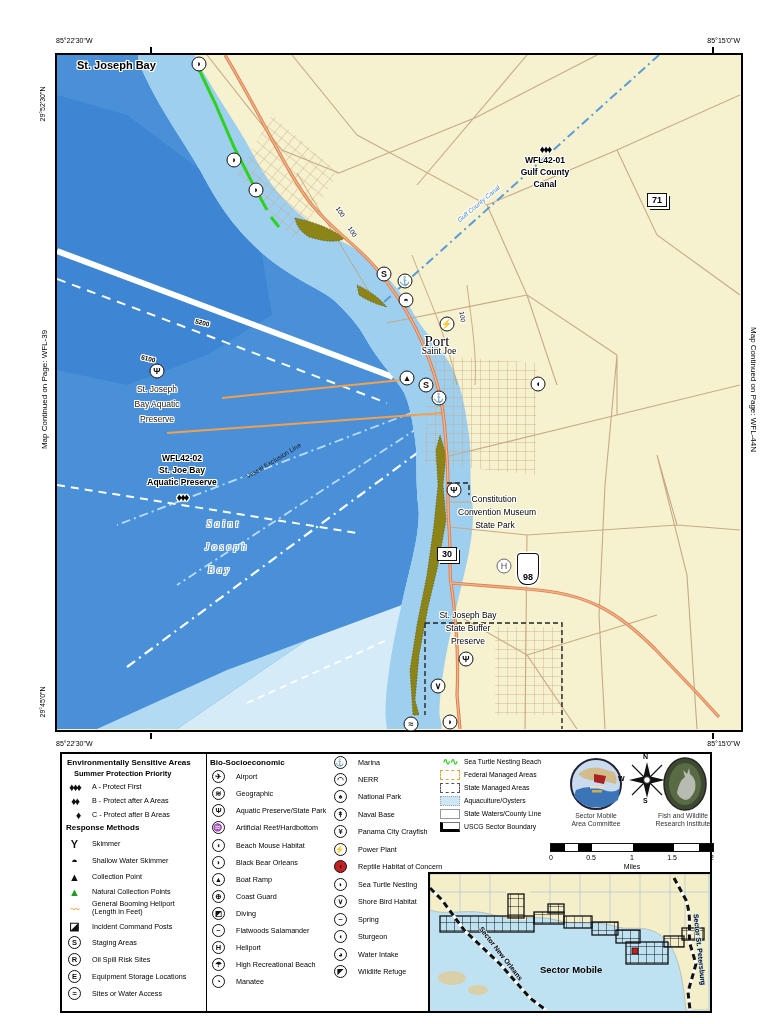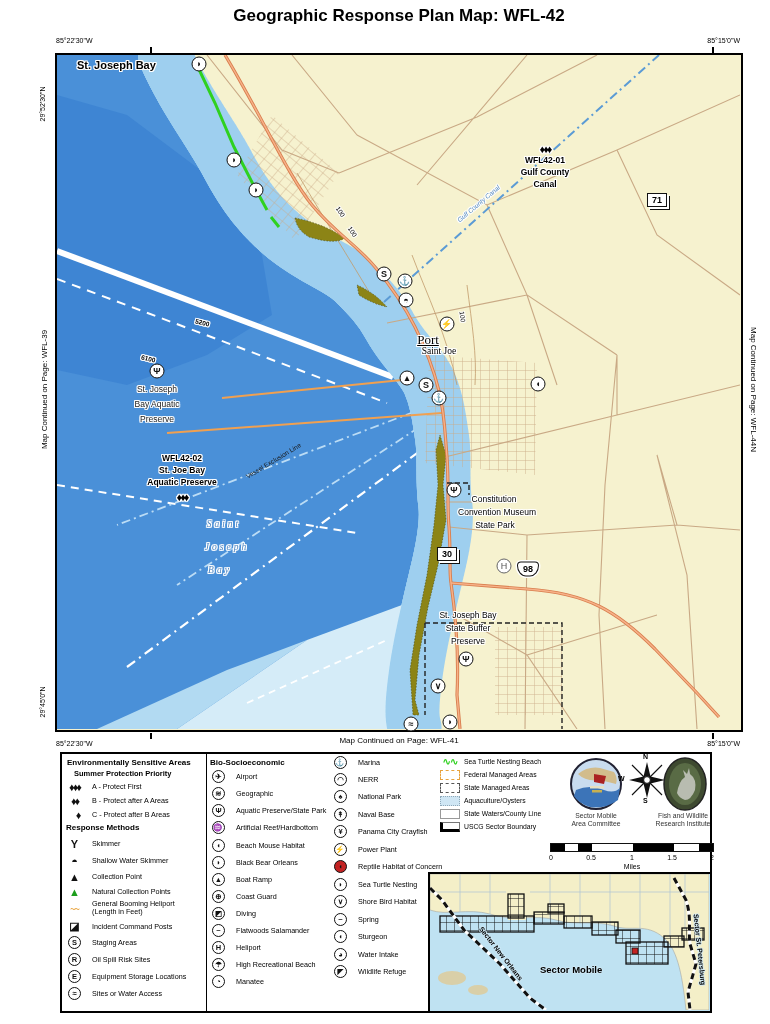--- a/index.html
+++ b/index.html
@@ -20,21 +20,21 @@
   .serif{font-family:"Liberation Serif",serif;}
   .blue{color:#4f86c0;font-style:italic;letter-spacing:3px;}
   .ctr{transform:translateX(-50%);}
   .mic{position:absolute;width:15px;height:15px;border:1.6px solid #111;border-radius:50%;background:#fff;
        display:flex;align-items:center;justify-content:center;font-size:9px;line-height:1;color:#111;
        transform:translate(-50%,-50%);box-sizing:border-box;font-weight:bold;}
   .mic.gray{border-color:#666;color:#555;font-weight:normal;}
   .shield{position:absolute;transform:translate(-50%,-50%);background:#fff;border:1.6px solid #111;font-weight:bold;
           font-size:9px;padding:1px 4px;box-shadow:2px 2px 0 #fff,3px 3px 0 #111;}
   .usshield{position:absolute;transform:translate(-50%,-50%);background:#fff;border:1.6px solid #111;font-weight:bold;
-          font-size:9px;padding:1px 5px 2px;border-radius:4px 4px 9px 9px / 4px 4px 11px 11px;box-shadow:0 0 0 1.5px #fff;}
+          font-size:9px;padding:18px 5px 2px;border-radius:4px 4px 9px 9px / 4px 4px 11px 11px;box-shadow:0 0 0 1.5px #fff;}
   .dia{letter-spacing:-2px;font-size:11px;}
   
   .legend{position:absolute;left:60px;top:752px;width:652px;height:261px;border:2px solid #000;background:#fff;box-sizing:border-box;}
   .vdiv{position:absolute;left:144px;top:0;width:0;height:257px;border-left:1.5px solid #000;}
   .lh{position:absolute;font-size:8px;font-weight:bold;color:#000;white-space:nowrap;}
   .lh2{font-size:7.5px;}
   .lrow{position:absolute;height:12px;}
   .lrow .lab{position:absolute;left:26px;top:1px;font-size:7.2px;color:#000;white-space:nowrap;}
   .lrow .lab.two{top:-3px;line-height:1.15;}
   .lic{position:absolute;left:2px;top:-1px;width:13px;height:13px;border:1.3px solid #111;border-radius:50%;background:#fff;
@@ -59,28 +59,26 @@
   .ilab{position:absolute;font-size:7px;font-weight:bold;color:#000;white-space:nowrap;
         text-shadow:-1px 0 #cfe8f5,1px 0 #cfe8f5,0 -1px #cfe8f5,0 1px #cfe8f5;}
   .tick{position:absolute;background:#000;}
   .cletter{position:absolute;font-size:7px;font-weight:bold;color:#000;}
 </style>
 </head>
 <body>
 
 <div class="page">
 
-  <div class="title">Geographic Response Plan Map: WFL-42</div>
 
   <div class="edge small" style="left:56px;top:37px;">85°22'30"W</div>
   <div class="edge small" style="right:30px;top:37px;">85°15'0"W</div>
   <div class="tick" style="left:150px;top:47px;width:1.5px;height:6px;"></div>
   <div class="tick" style="left:712px;top:47px;width:1.5px;height:6px;"></div>
 
-  <div class="edge" style="left:55px;top:736px;width:688px;text-align:center;">Map Continued on Page: WFL-41</div>
   <div class="edge small" style="left:56px;top:740px;">85°22'30"W</div>
   <div class="edge small" style="right:30px;top:740px;">85°15'0"W</div>
   <div class="tick" style="left:150px;top:733px;width:1.5px;height:6px;"></div>
   <div class="tick" style="left:712px;top:733px;width:1.5px;height:6px;"></div>
 
   <div class="edge rotl" style="left:-36px;top:385px;width:160px;text-align:center;">Map Continued on Page: WFL-39</div>
   <div class="edge rotr" style="left:668px;top:385px;width:170px;text-align:center;">Map Continued on Page: WFL-44N</div>
   <div class="edge small rotl" style="left:16px;top:92px;width:52px;">29°52'30"N</div>
   <div class="edge small rotr" style="left:702px;top:92px;width:52px;">29°52'30"N</div>
   <div class="edge small rotl" style="left:16px;top:688px;width:52px;">29°45'0"N</div>
@@ -168,21 +166,21 @@
     <span class="mic" style="left:348px;top:226px;">⚓</span>
     <span class="mic" style="left:349px;top:245px;">◓</span>
     <span class="mic" style="left:390px;top:269px;">⚡</span>
 
     <div class="ml f65" style="left:278px;top:153px;transform:rotate(55deg);">100</div>
     <div class="ml f65" style="left:290px;top:173px;transform:rotate(55deg);">100</div>
     <div class="ml f65" style="left:400px;top:258px;transform:rotate(83deg);">100</div>
     <div class="ml bold f65" style="left:138px;top:264px;transform:rotate(14deg);">5200</div>
     <div class="ml bold f65" style="left:84px;top:300px;transform:rotate(14deg);">6100</div>
 
-    <div class="ml serif ctr" style="left:371px;top:278px;font-size:13px;text-decoration:underline;">Port</div>
+    <div class="ml serif ctr" style="left:380px;top:278px;font-size:15px;">Port</div>
     <div class="ml serif ctr" style="left:382px;top:291px;font-size:9.5px;">Saint Joe</div>
 
     <span class="mic" style="left:350px;top:323px;">▴</span>
     <span class="mic" style="left:369px;top:330px;">S</span>
     <span class="mic" style="left:382px;top:343px;">⚓</span>
     <span class="mic" style="left:481px;top:329px;">◖</span>
 
     <span class="mic" style="left:100px;top:316px;">Ψ</span>
     <div class="ml f85 ctr" style="left:100px;top:330px;color:#222;">St. Joseph</div>
     <div class="ml f85 ctr" style="left:100px;top:345px;color:#222;">Bay Aquatic</div>

